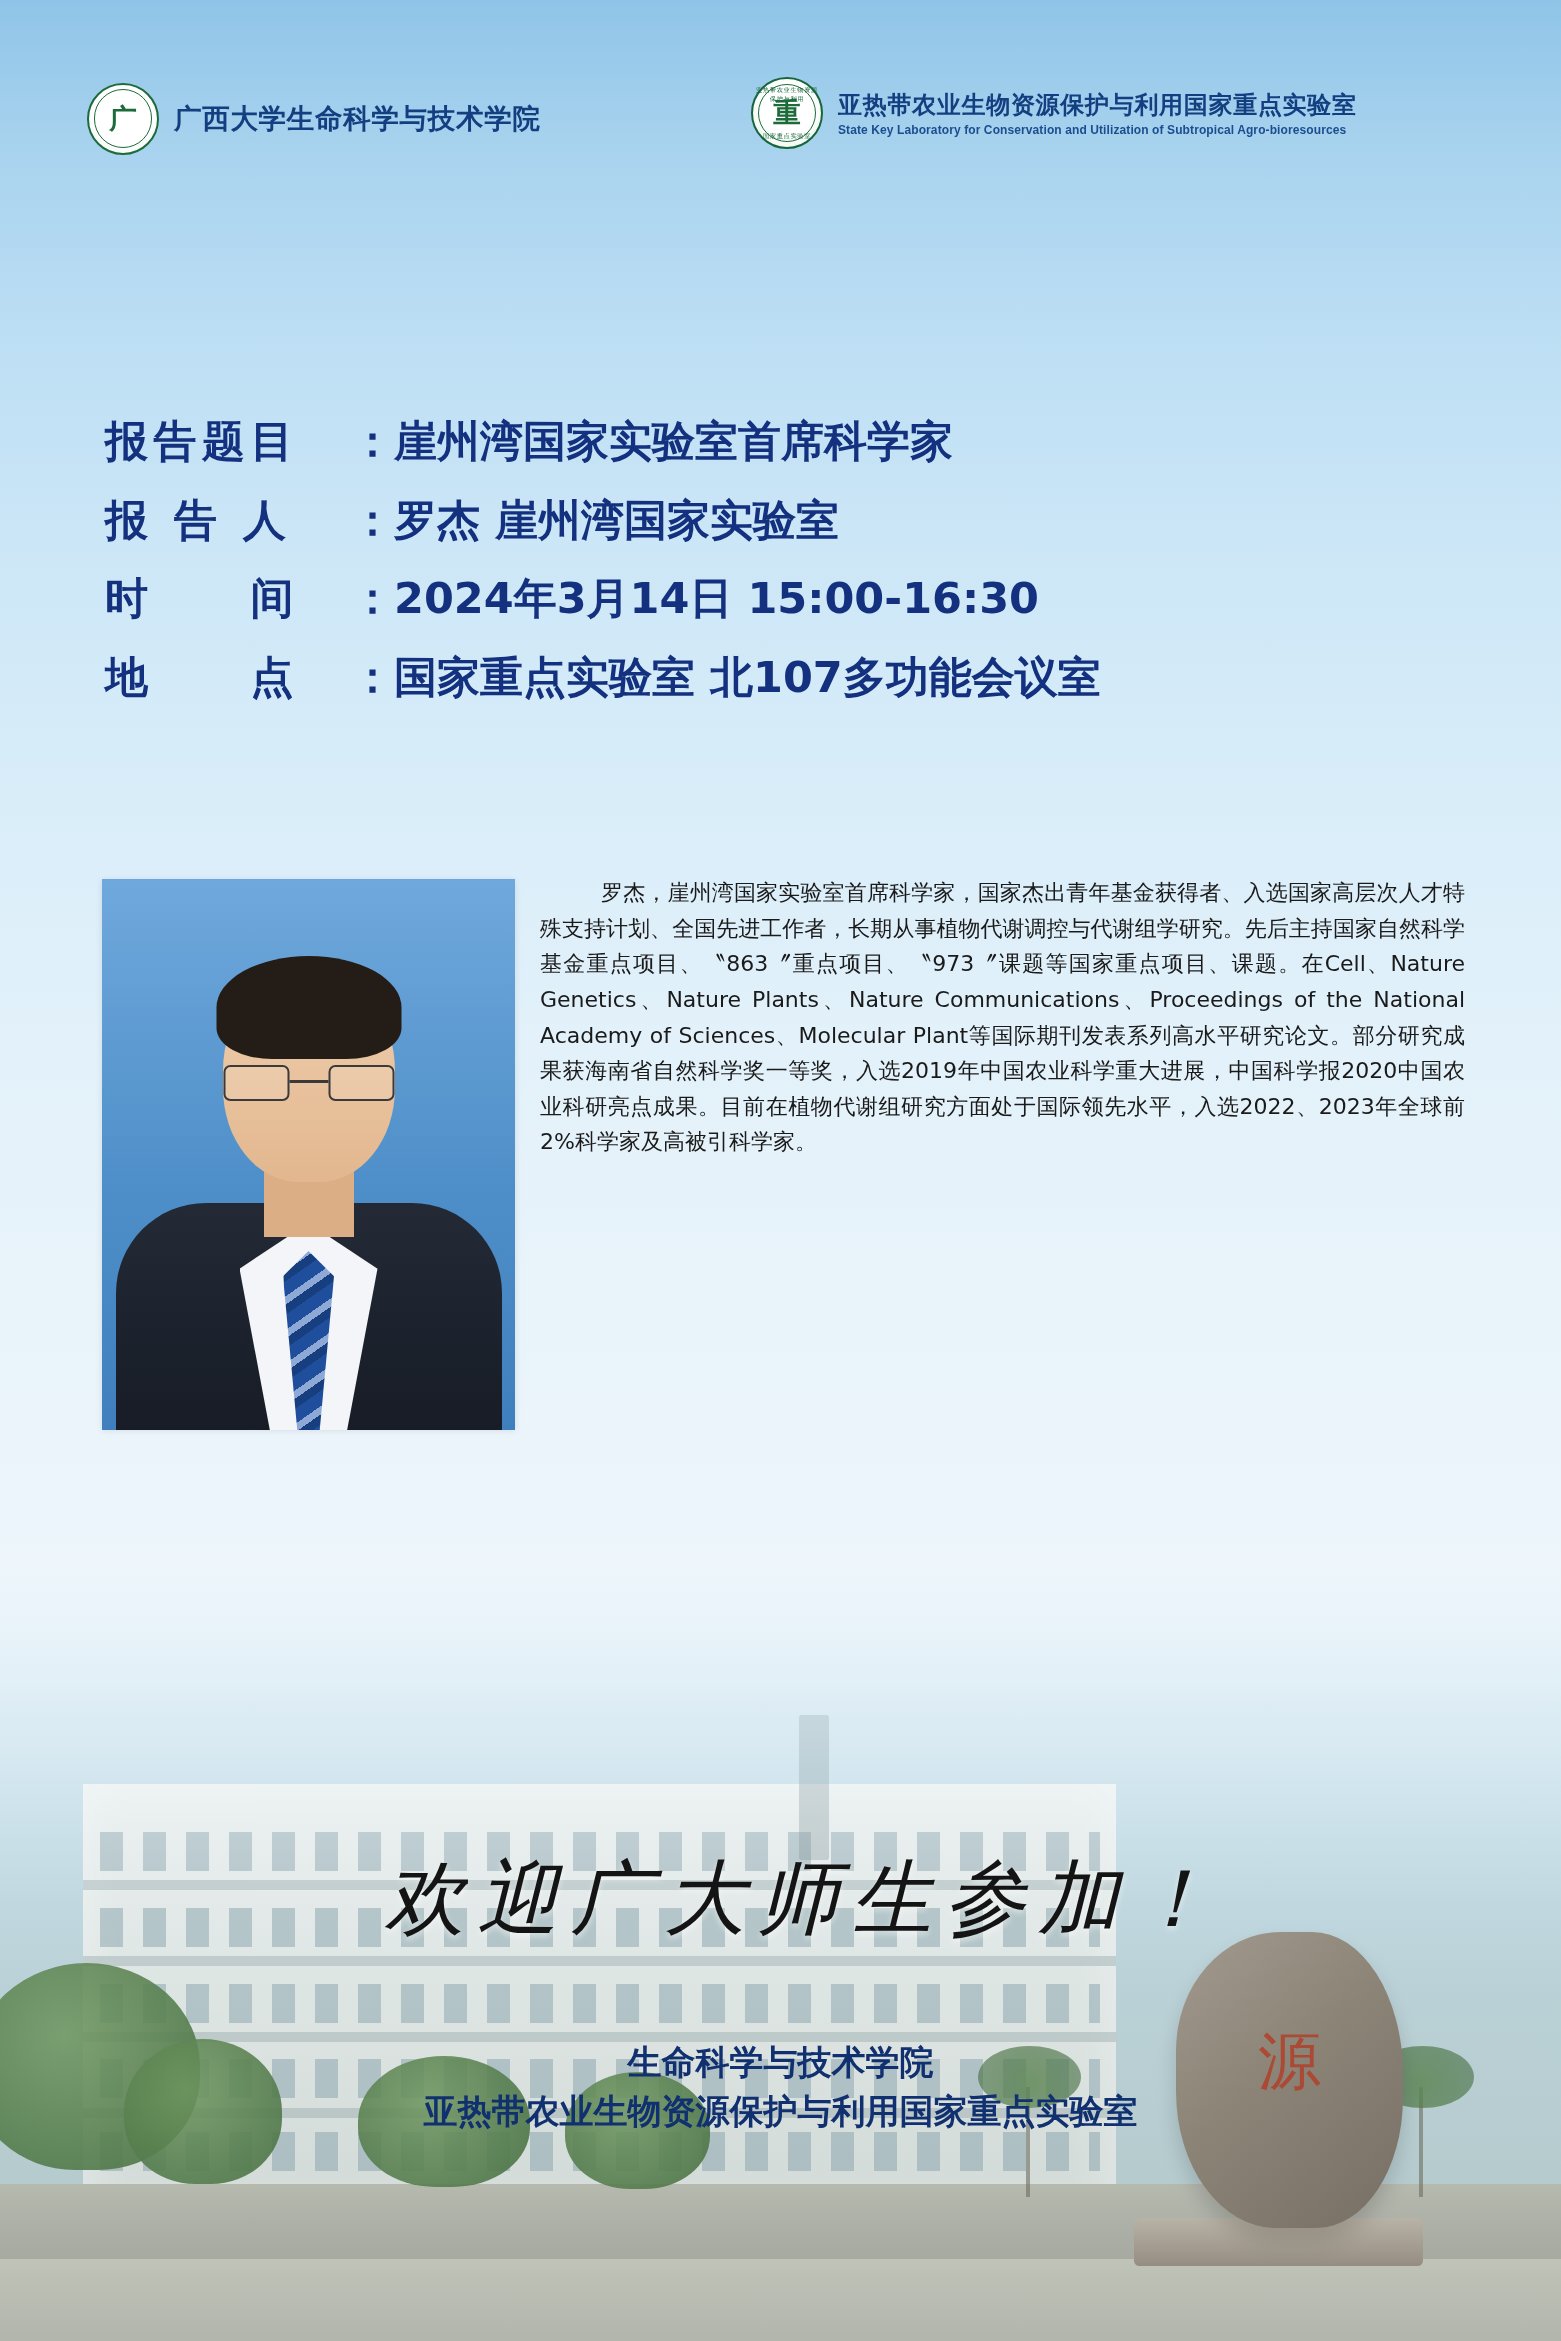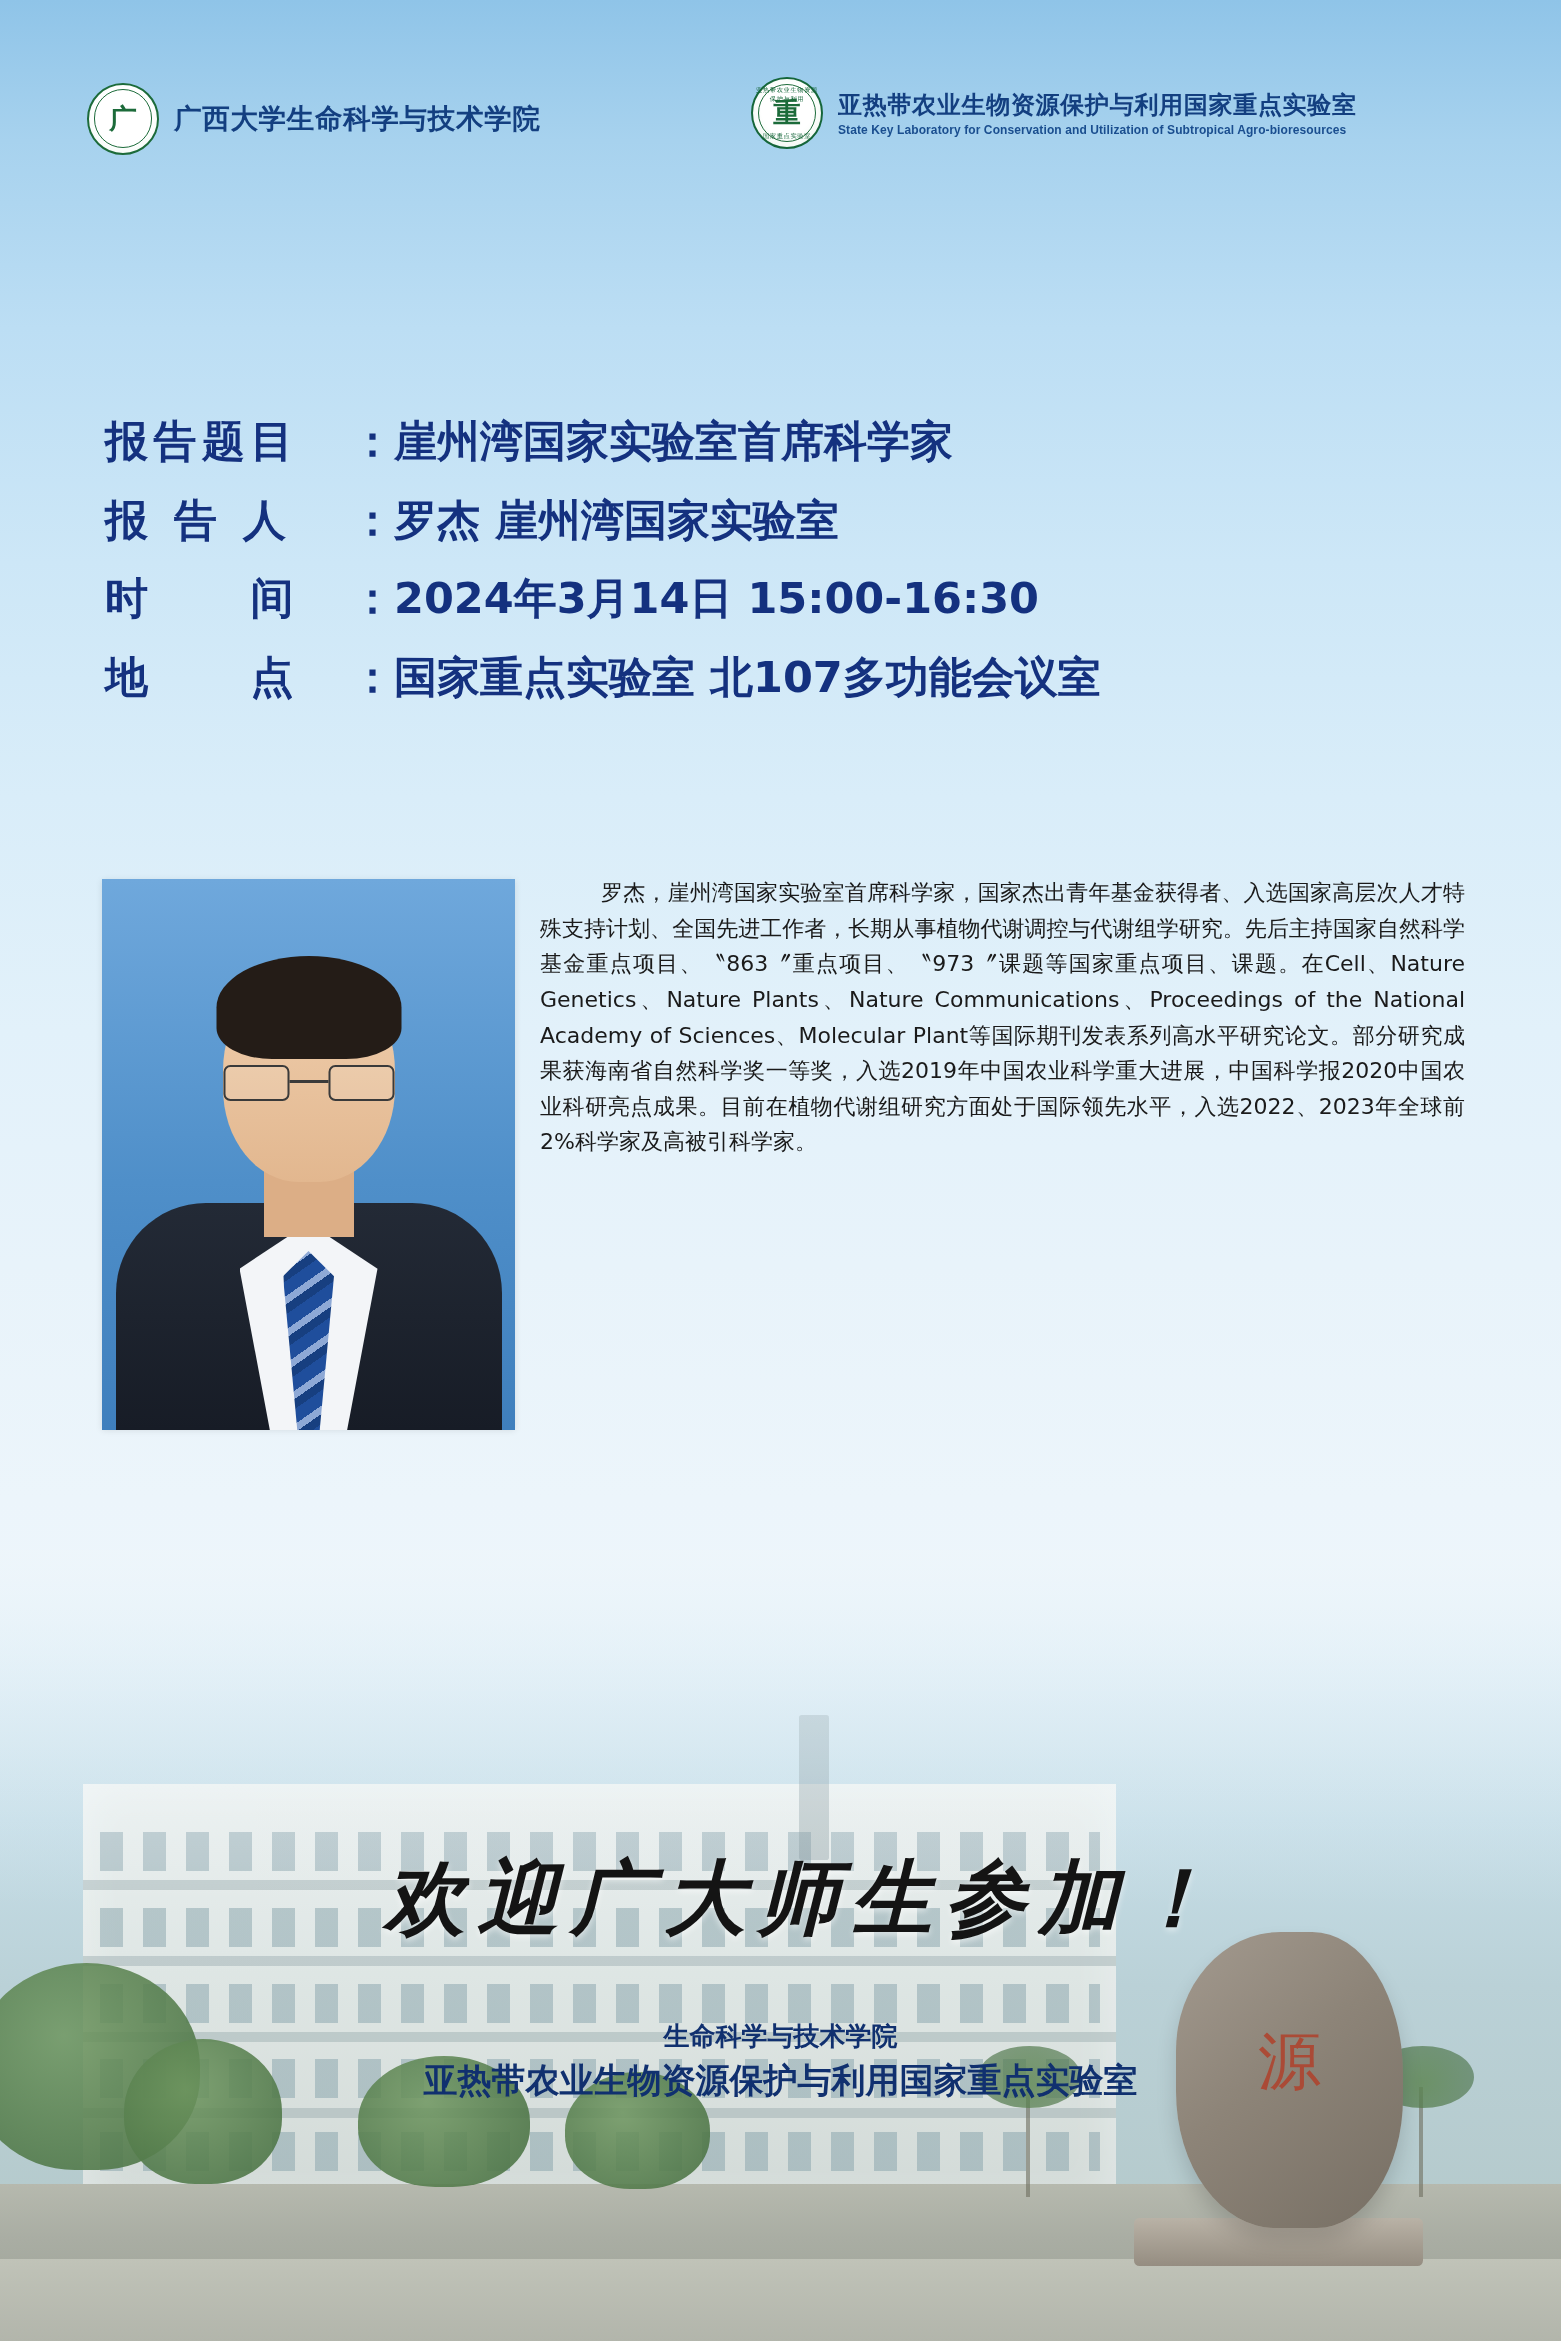--- a/index.html
+++ b/index.html
@@ -413,42 +413,42 @@
   }
 
   
   .welcome {
     position: absolute;
     top: 1845px;
     left: 0;
     right: 0;
     text-align: center;
     font-size: 81px;
-    font-weight: bold;
+    font-weight: normal;
     font-style: italic;
     color: #141414;
     font-family: "DejaVu Serif", serif;
     letter-spacing: 12.4px;
     text-shadow: 0 2.8px 6.9px rgba(255,255,255,0.55);
     padding-left: 48px;
   }
 
   
   .signature {
     position: absolute;
     top: 2018px;
     left: 0;
     right: 0;
     text-align: center;
     color: #10306f;
     font-weight: bold;
     font-family: "DejaVu Sans", sans-serif;
   }
   .signature div { line-height: 1.45; }
-  .sig-1 { font-size: 26px; }
+  .sig-1 { font-size: 34px; margin-top: 20px; }
   .sig-2 { font-size: 34px; }
   .sig-3 { font-size: 32px; }
 </style>
 </head>
 <body>
 
 <div class="poster">
 
   <div class="bg-photo">
     <div class="bg-sky"></div>

